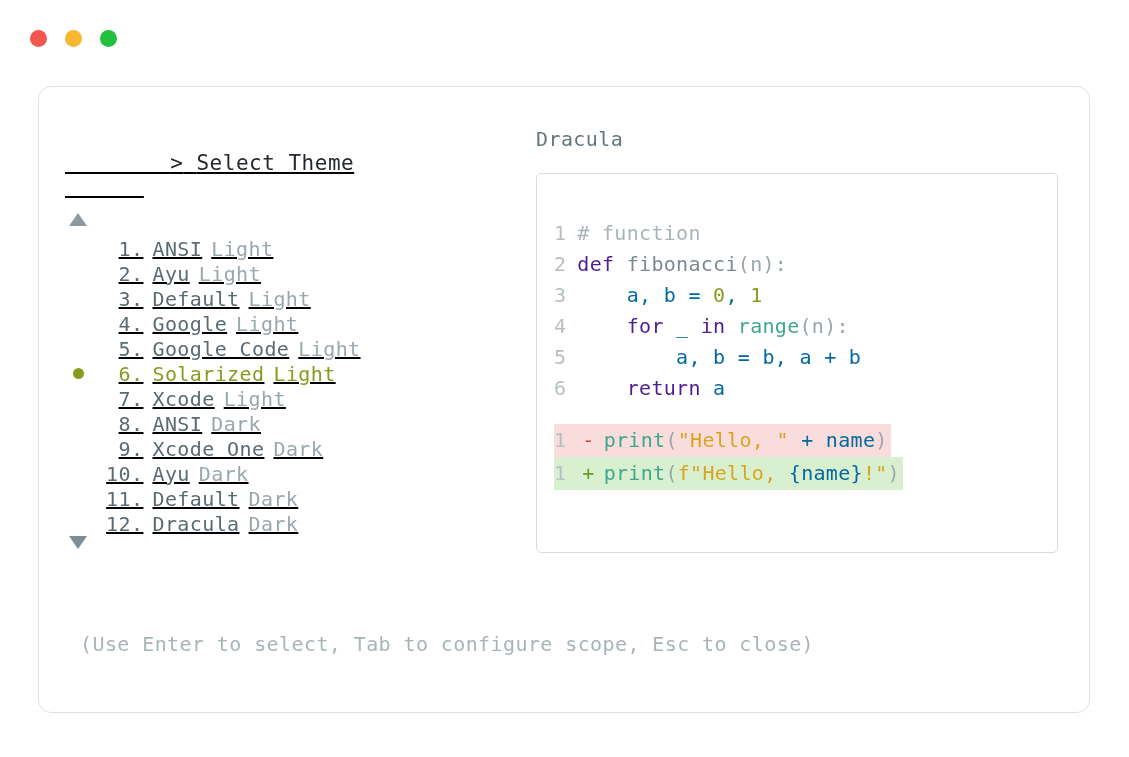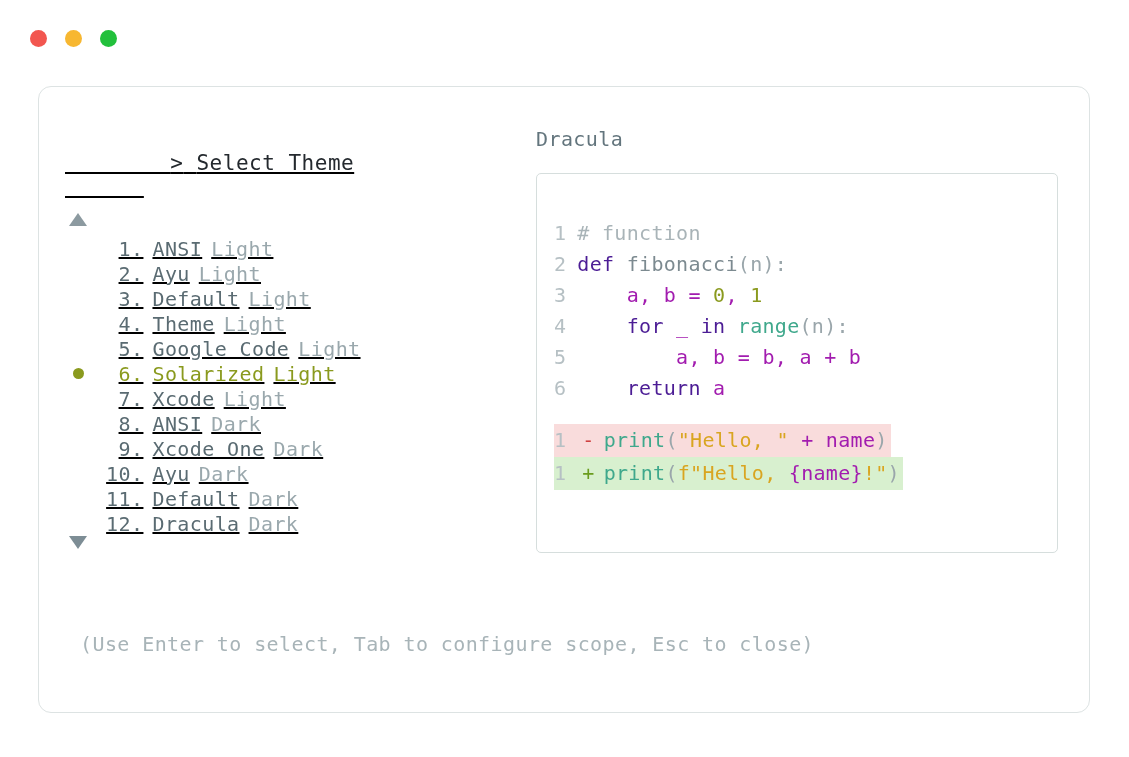--- a/index.html
+++ b/index.html
@@ -181,21 +181,21 @@
   .code-line { display: block; }
   .ln {
     color: #b6c0c4;
     padding-right: 11px;
   }
 
   
   .tok-comment { color: #a9b4b8; }
   .tok-kw      { color: #4c1d95; }
   .tok-fn      { color: #7c8a90; }
-  .tok-plain   { color: #a21caf; }
+  .tok-plain   { color: #0369a1; }
   .tok-punct   { color: #9aa6ab; }
   .tok-num     { color: #8a9a1e; }
   .tok-builtin { color: #3fa88c; }
   .tok-str     { color: #d9a520; }
 
   
   .diff-block {
     position: absolute;
     left: 17px;
     top: 250px;
@@ -230,21 +230,21 @@
       <div class="prompt-line">
         <span class="prompt-caret">&gt;</span><span> </span><span>Select Theme</span>
       </div>
 
       <div class="scroll-arrow up"></div>
 
       <div class="theme-list" id="theme-list">
           <div class="theme-row"><div class="bullet-slot"></div><span class="row-index">1</span><span class="row-dot-sep">.</span><span class="row-name">ANSI</span><span class="row-variant">Light</span></div>
           <div class="theme-row"><div class="bullet-slot"></div><span class="row-index">2</span><span class="row-dot-sep">.</span><span class="row-name">Ayu</span><span class="row-variant">Light</span></div>
           <div class="theme-row"><div class="bullet-slot"></div><span class="row-index">3</span><span class="row-dot-sep">.</span><span class="row-name">Default</span><span class="row-variant">Light</span></div>
-          <div class="theme-row"><div class="bullet-slot"></div><span class="row-index">4</span><span class="row-dot-sep">.</span><span class="row-name">Theme</span><span class="row-variant">Light</span></div>
+          <div class="theme-row"><div class="bullet-slot"></div><span class="row-index">4</span><span class="row-dot-sep">.</span><span class="row-name">Google</span><span class="row-variant">Light</span></div>
           <div class="theme-row"><div class="bullet-slot"></div><span class="row-index">5</span><span class="row-dot-sep">.</span><span class="row-name">Google Code</span><span class="row-variant">Light</span></div>
           <div class="theme-row selected"><div class="bullet-slot"><div class="bullet" style="background: rgb(138, 154, 30);"></div></div><span class="row-index">6</span><span class="row-dot-sep">.</span><span class="row-name">Solarized</span><span class="row-variant">Light</span></div>
           <div class="theme-row"><div class="bullet-slot"></div><span class="row-index">7</span><span class="row-dot-sep">.</span><span class="row-name">Xcode</span><span class="row-variant">Light</span></div>
           <div class="theme-row"><div class="bullet-slot"></div><span class="row-index">8</span><span class="row-dot-sep">.</span><span class="row-name">ANSI</span><span class="row-variant">Dark</span></div>
           <div class="theme-row"><div class="bullet-slot"></div><span class="row-index">9</span><span class="row-dot-sep">.</span><span class="row-name">Xcode One</span><span class="row-variant">Dark</span></div>
           <div class="theme-row"><div class="bullet-slot"></div><span class="row-index">10</span><span class="row-dot-sep">.</span><span class="row-name">Ayu</span><span class="row-variant">Dark</span></div>
           <div class="theme-row"><div class="bullet-slot"></div><span class="row-index">11</span><span class="row-dot-sep">.</span><span class="row-name">Default</span><span class="row-variant">Dark</span></div>
           <div class="theme-row"><div class="bullet-slot"></div><span class="row-index">12</span><span class="row-dot-sep">.</span><span class="row-name">Dracula</span><span class="row-variant">Dark</span></div>
         </div>
 

